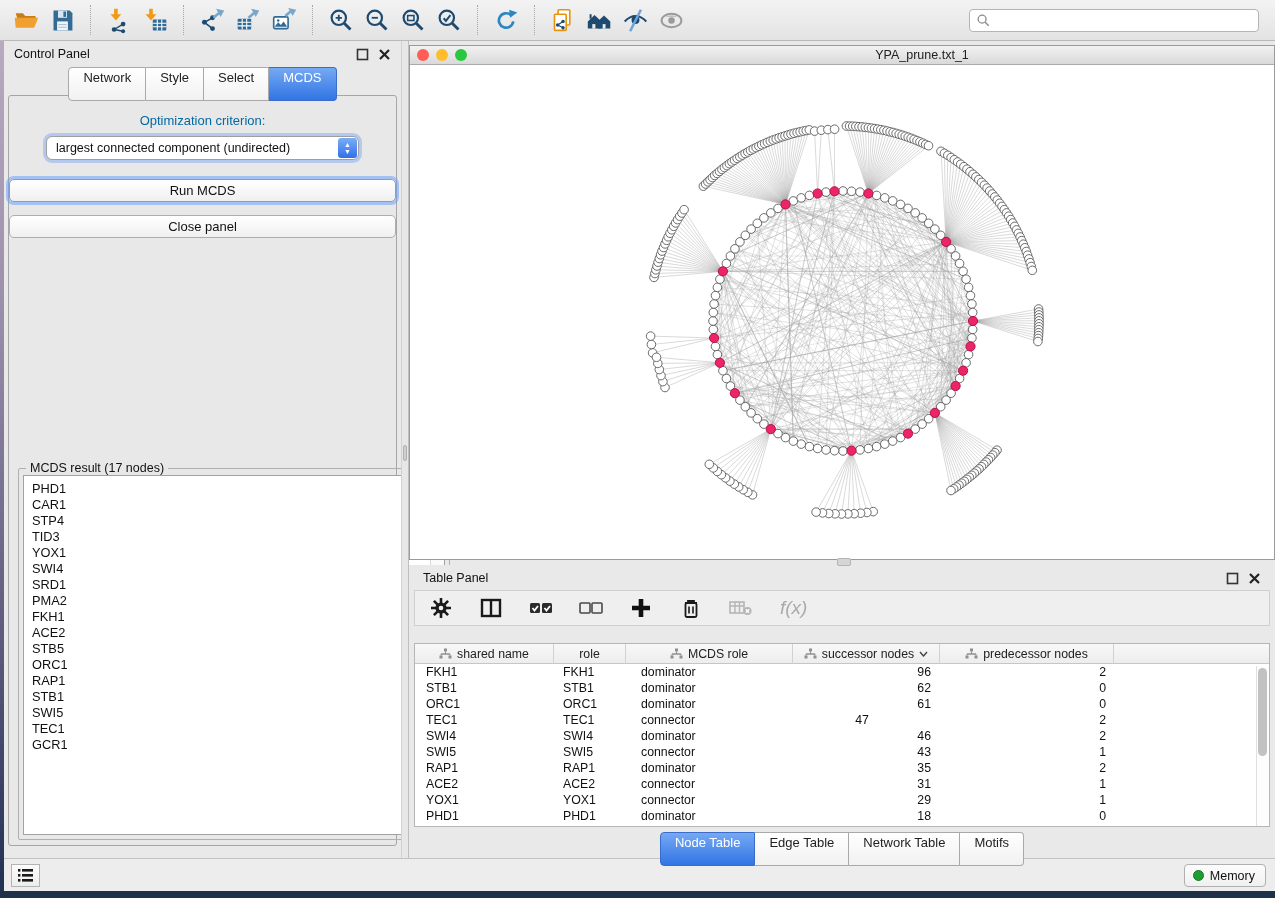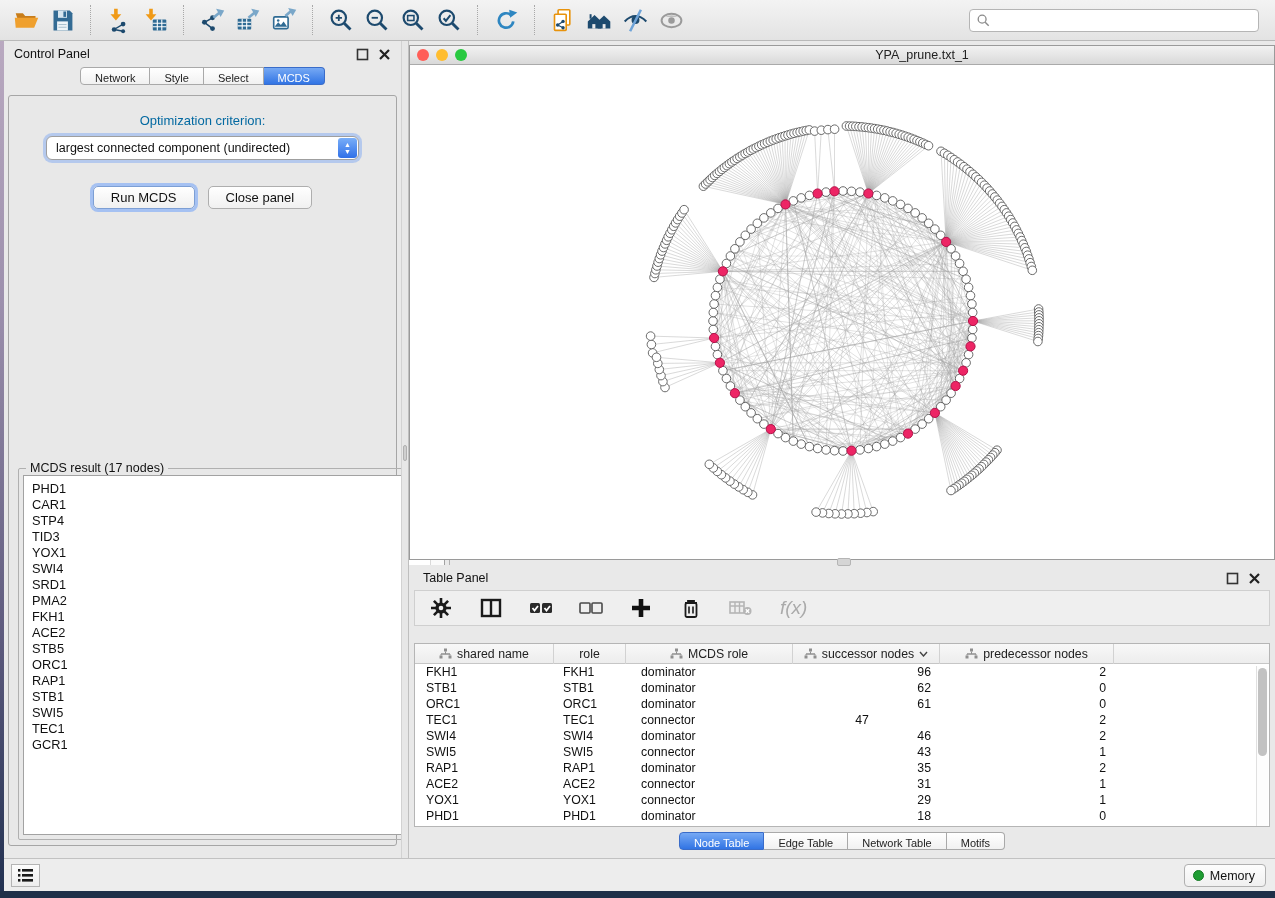--- a/index.html
+++ b/index.html
@@ -22,35 +22,35 @@
     background:linear-gradient(#b9a9c0,#9d90ad 30%,#5d5a7d 70%,#203050);}
   #wall-bottom{position:absolute;left:0;top:891px;width:1275px;height:7px;
     background:linear-gradient(90deg,#1b2a44,#24354f 30%,#1c2d49 60%,#253click650 80%,#1b2a44);background-color:#1f3049;}
 
   
   #control-panel{position:absolute;left:4px;top:41px;width:397px;height:817px;background:#e9e9e9;}
   .panel-head{height:26px;display:flex;align-items:center;padding:0 10px;font-size:12.5px;color:#111;}
   .panel-head .flex{flex:1;}
   .mini-ic{width:13px;height:13px;margin-left:9px;display:inline-block;}
   .seg-row{display:flex;justify-content:center;position:relative;z-index:2;}
-  .seg-btn{height:18px;line-height:20px;padding:0 14px;font-size:11px;background:linear-gradient(#ffffff,#f1f1f1);
+  .seg-btn{height:34px;line-height:20px;padding:0 14px;font-size:13px;background:linear-gradient(#ffffff,#f1f1f1);
     border:1px solid #a9a9a9;border-left:none;color:#222;}
   .seg-btn:first-child{border-left:1px solid #a9a9a9;border-radius:4px 0 0 4px;}
   .seg-btn:last-child{border-radius:0 4px 4px 0;}
   .seg-btn.sel{background:linear-gradient(#76a9f4,#3174e4);color:#fff;border-color:#3a6cc9;}
   #cp-box{position:absolute;left:4px;top:54px;width:389px;height:751px;border:1px solid #a6a6a6;
     border-radius:3px;background:#e8e8e8;}
   #crit-label{text-align:center;margin-top:17px;font-size:13px;color:#0369a1;}
   #crit-select{position:relative;margin:8px auto 0 auto;width:313px;height:24px;background:#fff;
     border:1px solid #9f9f9f;border-radius:6px;font-size:12.5px;color:#111;display:flex;align-items:center;
     padding:0 26px 0 9px;box-shadow:0 0 0 3px rgba(120,165,245,.45);}
   #crit-stepper{position:absolute;right:1px;top:1px;width:19px;height:20px;border-radius:3px;
     background:linear-gradient(#79aef8,#3070e8);display:flex;flex-direction:column;align-items:center;justify-content:center;color:#fff;}
   #crit-stepper span{font-size:7px;line-height:7px;}
-  .btn-row{display:flex;justify-content:center;gap:13px;margin-top:26px;}
+  .btn-row{display:flex;justify-content:center;gap:13px;margin-top:19px;flex-direction:column;}
   .mac-btn{height:23px;padding:0 17px;font-size:13px;color:#111;background:linear-gradient(#ffffff,#f0f0f0);
     border:1px solid #aeaeae;border-radius:5px;line-height:21px;}
   .mac-btn.focus{box-shadow:0 0 0 3px rgba(110,160,250,.55);border-color:#7d9fd4;}
   #mcds-group{position:absolute;left:9px;top:372px;width:432px;height:372px;border:1px solid #b0b0b0;border-radius:2px;}
   #mcds-legend{position:absolute;left:7px;top:-8px;background:#e8e8e8;padding:0 4px;font-size:12.5px;color:#111;}
   #mcds-list{position:absolute;left:4px;top:6px;right:4px;bottom:4px;background:#fff;border:1px solid #a2a2a2;overflow:hidden;}
   #mcds-items{position:absolute;left:0;top:0;right:14px;bottom:0;padding:5px 0 0 8px;}
   #mcds-items div{font-size:12.8px;line-height:16px;color:#111;}
   #mcds-scroll{position:absolute;right:0;top:0;width:14px;bottom:0;background:#fafafa;border-left:1px solid #d9d9d9;}
 

